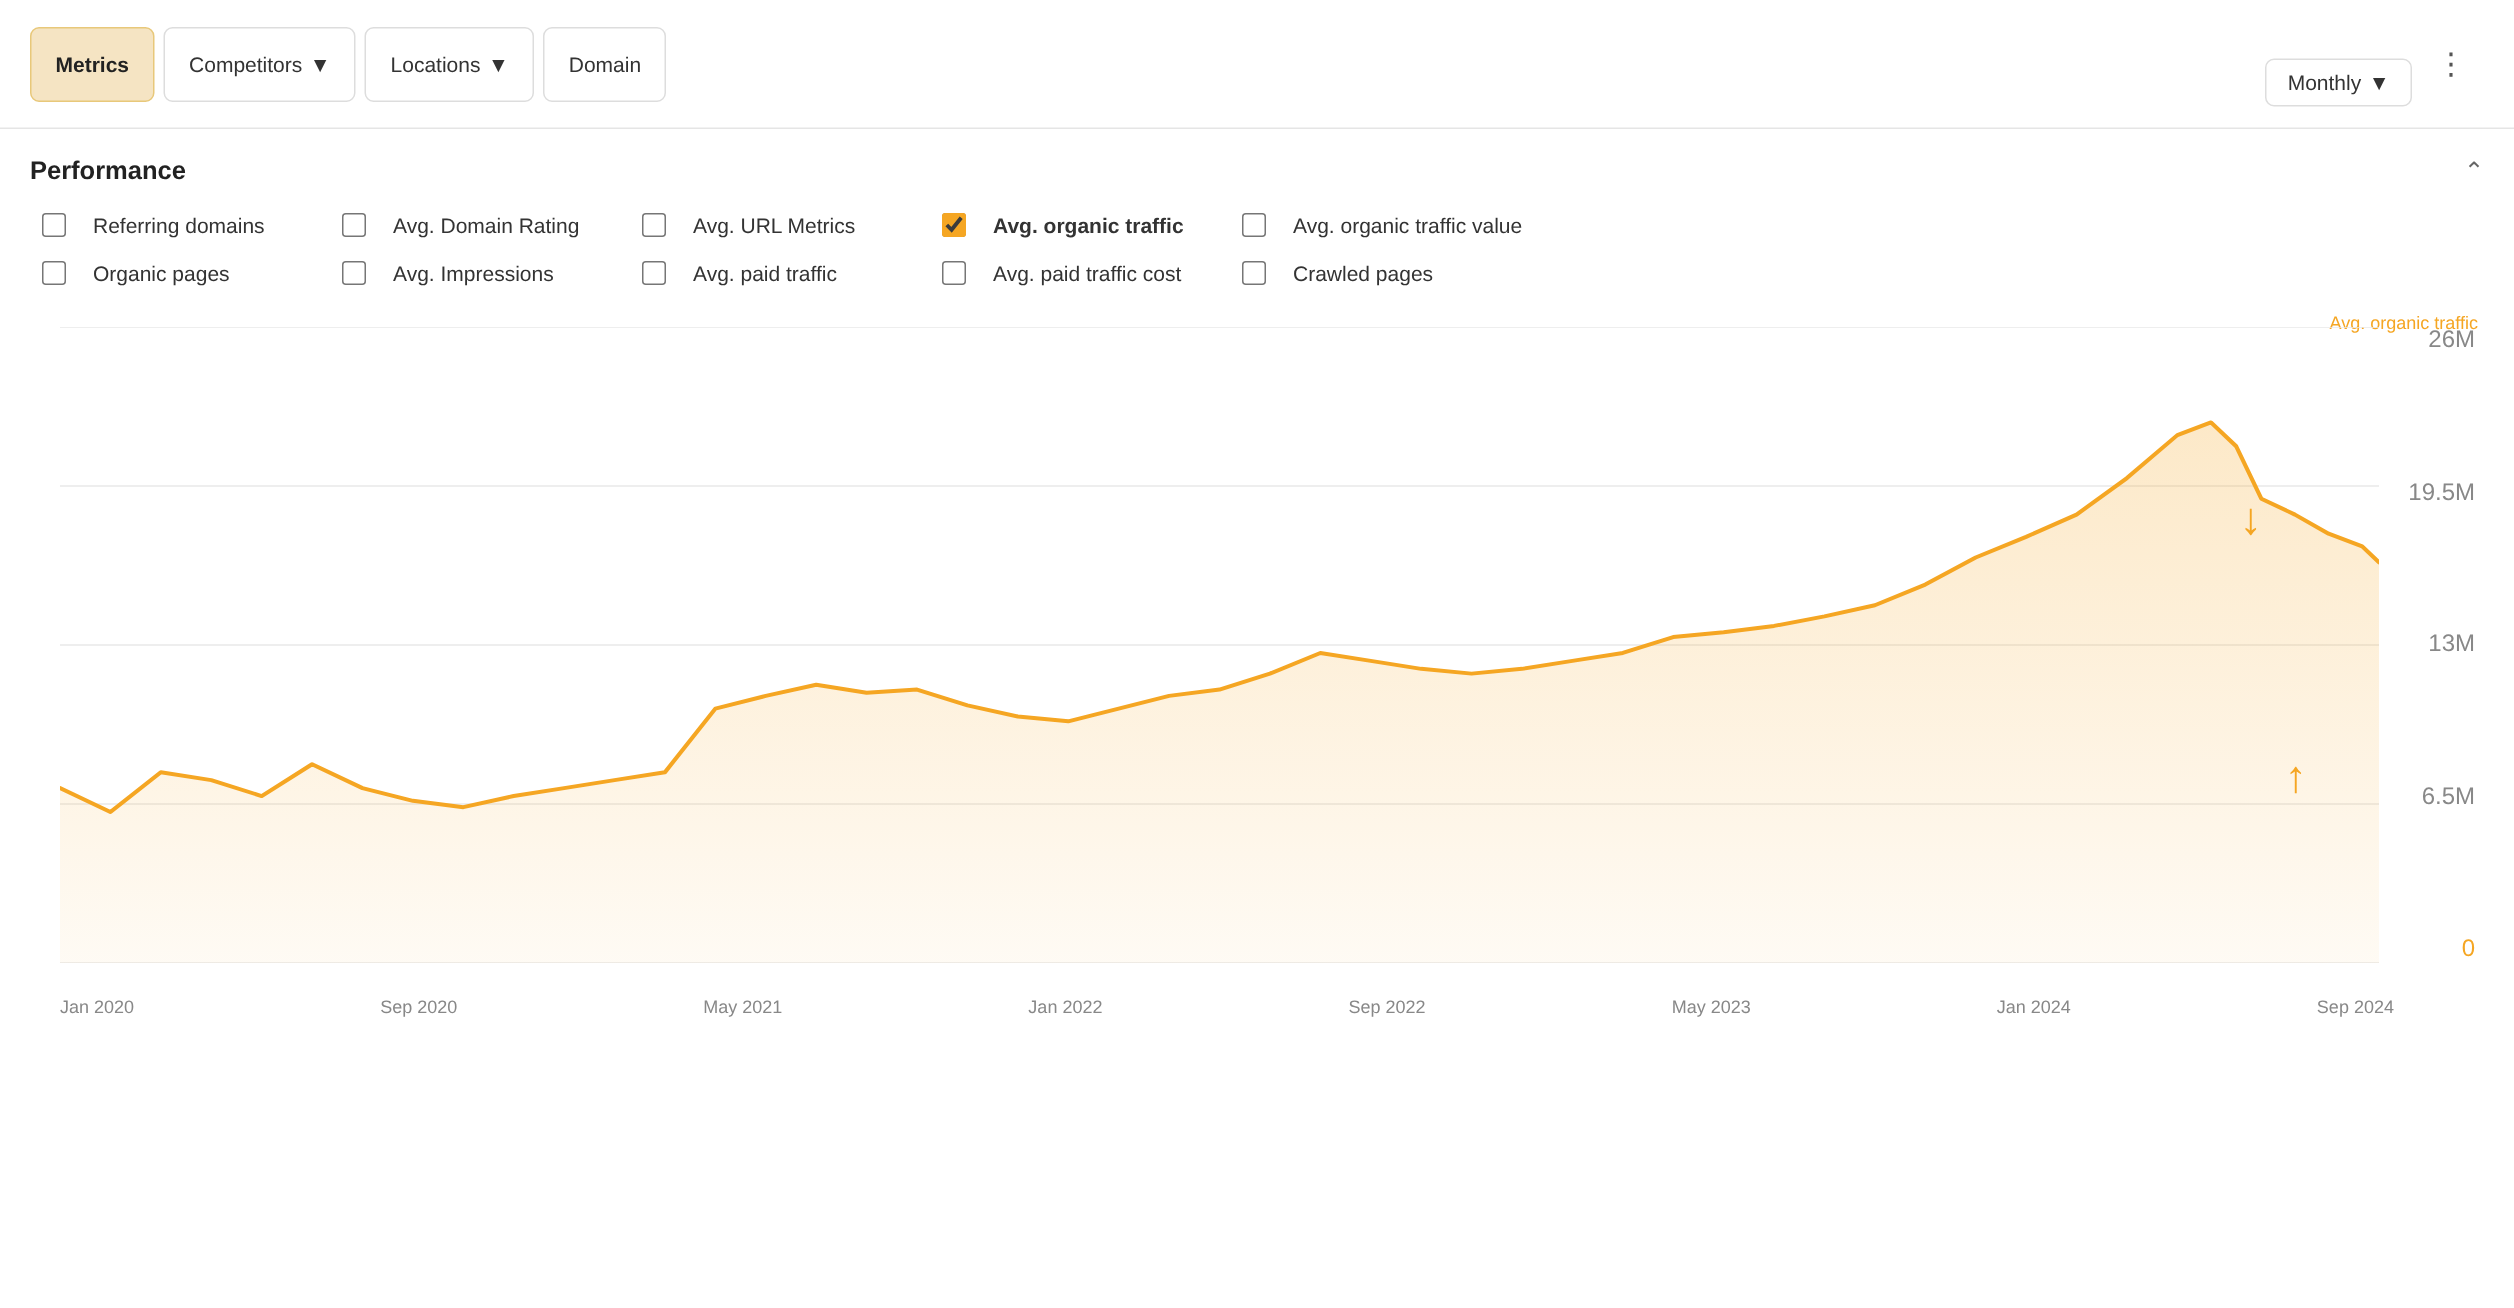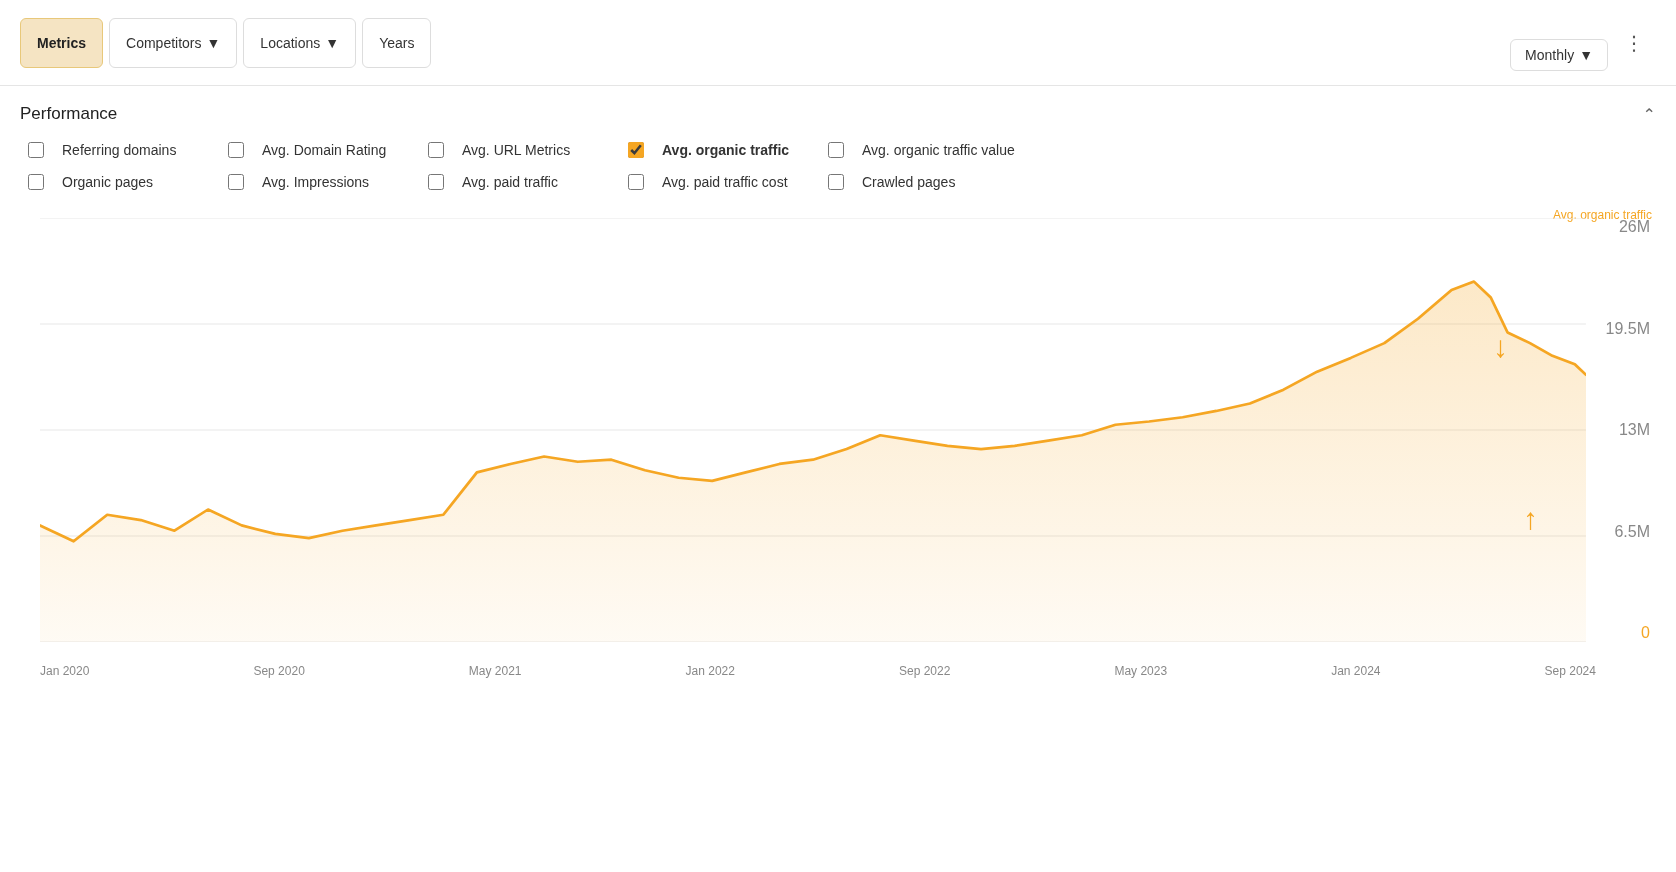--- a/index.html
+++ b/index.html
@@ -70,21 +70,21 @@
 
     .section {
       padding: 18px 20px 0 20px;
     }
     .section-header {
       display: flex;
       align-items: center;
       justify-content: space-between;
       margin-bottom: 14px;
     }
-    .section-title { font-size: 17px; font-weight: 400; }
+    .section-title { font-size: 17px; font-weight: 700; }
     .chevron-up { font-size: 16px; color: #666; cursor: pointer; }
 
     .checkboxes-row {
       display: flex;
       flex-wrap: wrap;
       gap: 6px 0;
       margin-bottom: 8px;
     }
     .checkbox-item {
       display: flex;
@@ -133,21 +133,21 @@
   <div class="top-bar-left">
     <button class="tab-btn active-orange">Metrics</button>
     <button class="tab-btn">
       <span>Competitors</span>
       <span>▼</span>
     </button>
     <button class="tab-btn">
       <span>Locations</span>
       <span>▼</span>
     </button>
-    <button class="tab-btn">Years</button>
+    <button class="tab-btn">Domain</button>
   </div>
   <div class="top-bar-right">
     <button class="monthly-btn">
       <span>Monthly</span>
       <span>▼</span>
     </button>
     <button class="dots-btn">⋮</button>
   </div>
 </div>
 

